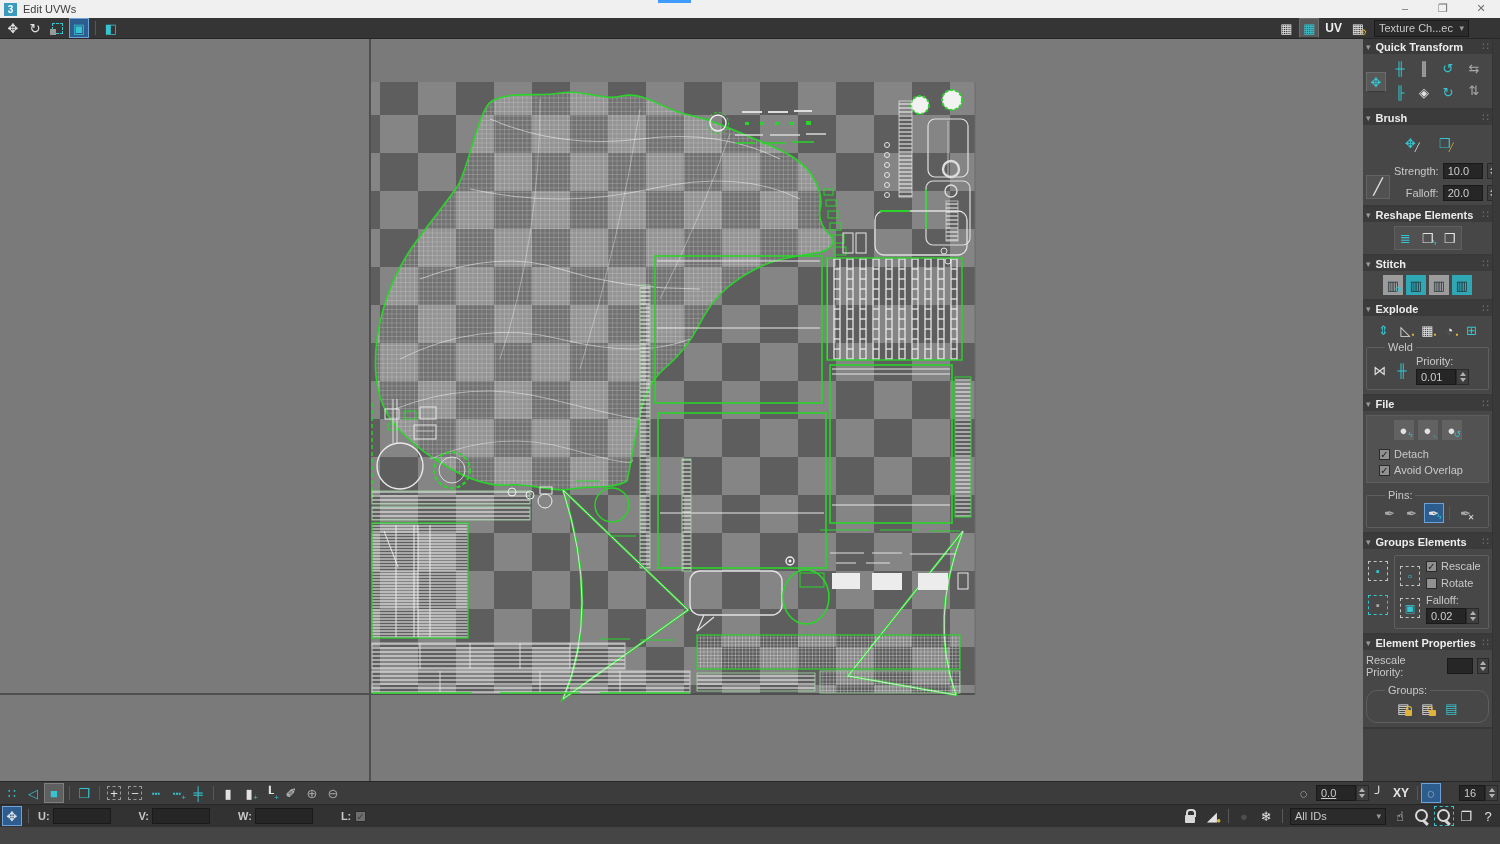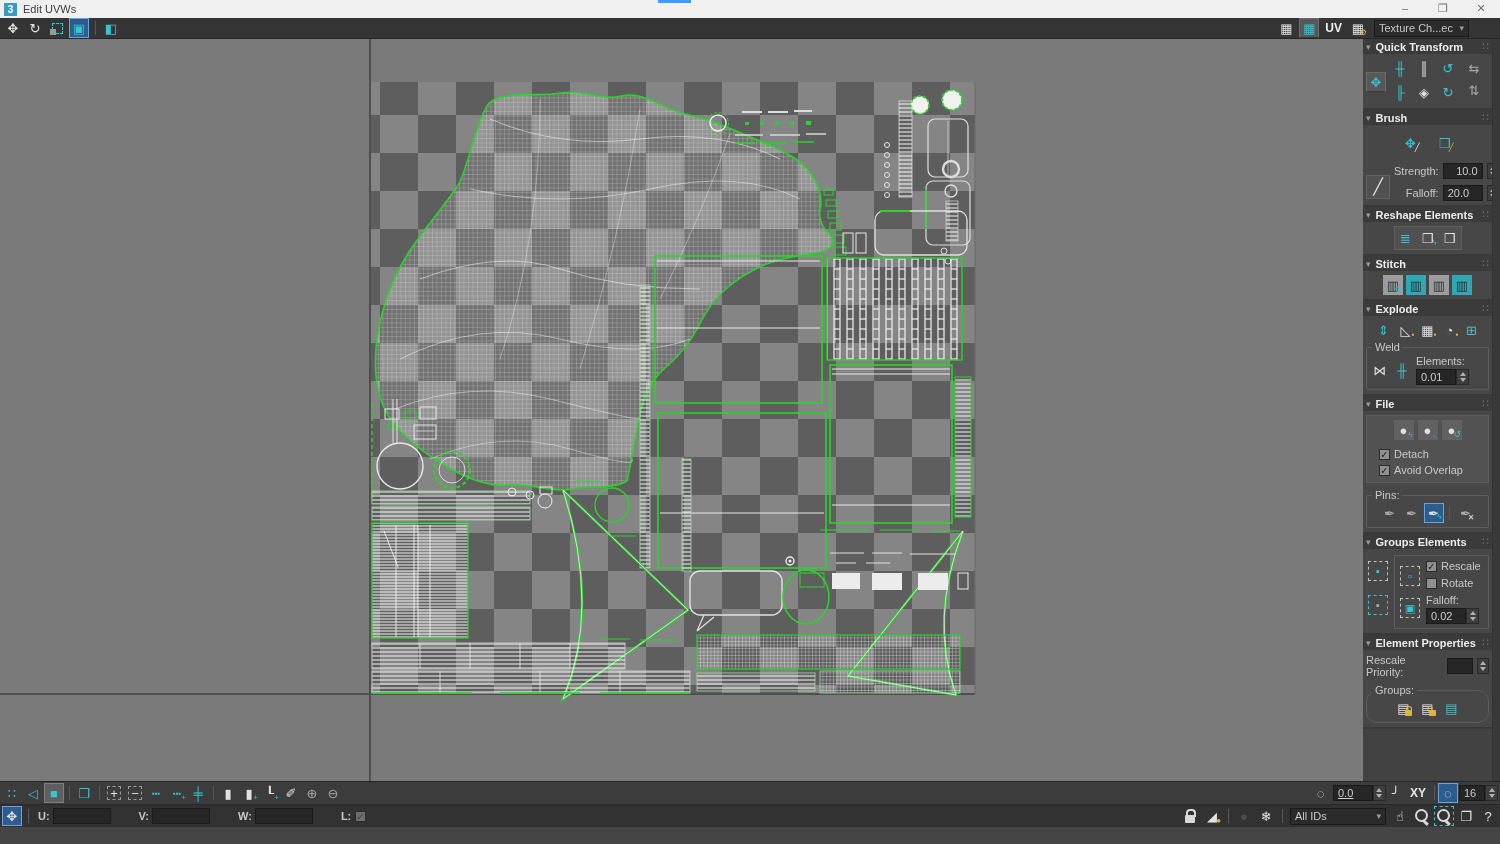--- a/index.html
+++ b/index.html
@@ -88,21 +88,21 @@
   .rollout { border-bottom:2px solid #393939; }
   .roll-head { height:15px; background:#3b3b3b; display:flex; align-items:center; padding:0 3px;
     color:#ececec; font-weight:bold; position:relative; }
   .roll-head::before { content:"▾"; color:#9a9a9a; font-weight:normal; font-size:9px; margin-right:5px; }
   .roll-head::after { content:"∷"; position:absolute; right:3px; color:#6f6f6f; font-weight:normal; }
   .roll-body { background:#474747; padding:4px 3px; }
   .rowc { display:flex; align-items:center; justify-content:center; gap:3px; }
   .rowl { display:flex; align-items:center; gap:4px; }
   .group { border:1px solid #5e5e5e; border-radius:2px; position:relative; margin-top:7px;
     padding:7px 3px 4px; }
-  .group > .glabel { position:absolute; top:-7px; left:5px; background:#474747; padding:0 3px; color:#c8c8c8; }
+  .group > .glabel { position:absolute; top:-7px; left:18px; background:#474747; padding:0 3px; color:#c8c8c8; }
   .qt-grid { display:grid; grid-template-columns:22px 22px 22px; grid-auto-rows:22px; gap:2px; }
   .strip { background:#515151; border:1px solid #5f5f5f; display:inline-flex; gap:2px; padding:1px; }
 
   
   .statusbar1 { height:23px; background:#3c3c3c; border-top:1px solid #272727; display:flex;
     align-items:center; padding:0 2px; }
   .statusbar2 { height:23px; background:#323232; border-top:1px solid #272727; display:flex;
     align-items:center; padding:0 2px; }
 </style>
 </head>
@@ -450,21 +450,21 @@
             <div class="rowl">
               <span style="display:inline-flex;margin-top:10px;">
   <span class="ic big">
                     <span class="g w">╱</span>
                     <span class="sub"></span>
                   </span>
 </span>
               <span style="flex:1;">
                 <span class="rowl" style="justify-content:flex-end;margin-bottom:6px;">
                   <span class="lbl">Strength:</span>
-                  <span class="field" style="width:36px;text-align:right;">10.0</span>
+                  <span class="field" style="width:36px;">10.0</span>
                   <span class="spin">
                       <i class="up"></i>
                       <i class="dn"></i>
                     </span>
                 </span>
                 <span class="rowl" style="justify-content:flex-end;">
                   <span class="lbl">Falloff:</span>
                   <span class="field" style="width:36px;">20.0</span>
                   <span class="spin">
                       <i class="up"></i>
@@ -560,21 +560,21 @@
                       <span class="g w">⋈</span>
                       <span class="sub"></span>
                     </span>
 
   <span class="ic">
                       <span class="g t">╫</span>
                       <span class="sub"></span>
                     </span>
 </span>
                 <span>
-                  <div class="lbl">Elements:</div>
+                  <div class="lbl">Priority:</div>
                   <div class="rowl" style="gap:0;margin-top:2px;border-radius:6px;">
                     <span class="field" style="width:34px;">0.01</span>
                     <span class="spin">
                         <i class="up"></i>
                         <i class="dn"></i>
                       </span>
                   </div>
                 </span>
               </div>
             </div>
@@ -841,21 +841,21 @@
         </span>
 </span>
     <span class="lbl" style="font-weight:bold;color:#e6e6e6;font-size:12px;margin:0 4px;">XY</span>
     <span class="ic sep"></span>
     <span style="display:inline-flex;">
   <span class="ic sel">
           <span class="g w">◌</span>
           <span class="sub"></span>
         </span>
 </span>
-    <span class="field" style="width:16px;min-width:26px;margin-left:1px;">16</span>
+    <span class="field" style="width:16px;min-width:26px;margin-left:18px;">16</span>
     <span class="spin">
         <i class="up"></i>
         <i class="dn"></i>
       </span>
   </div>
 
   <div class="statusbar2">
     <span style="display:inline-flex;gap:2px;">
   <span class="ic sel">
           <span class="g w">✥</span>

